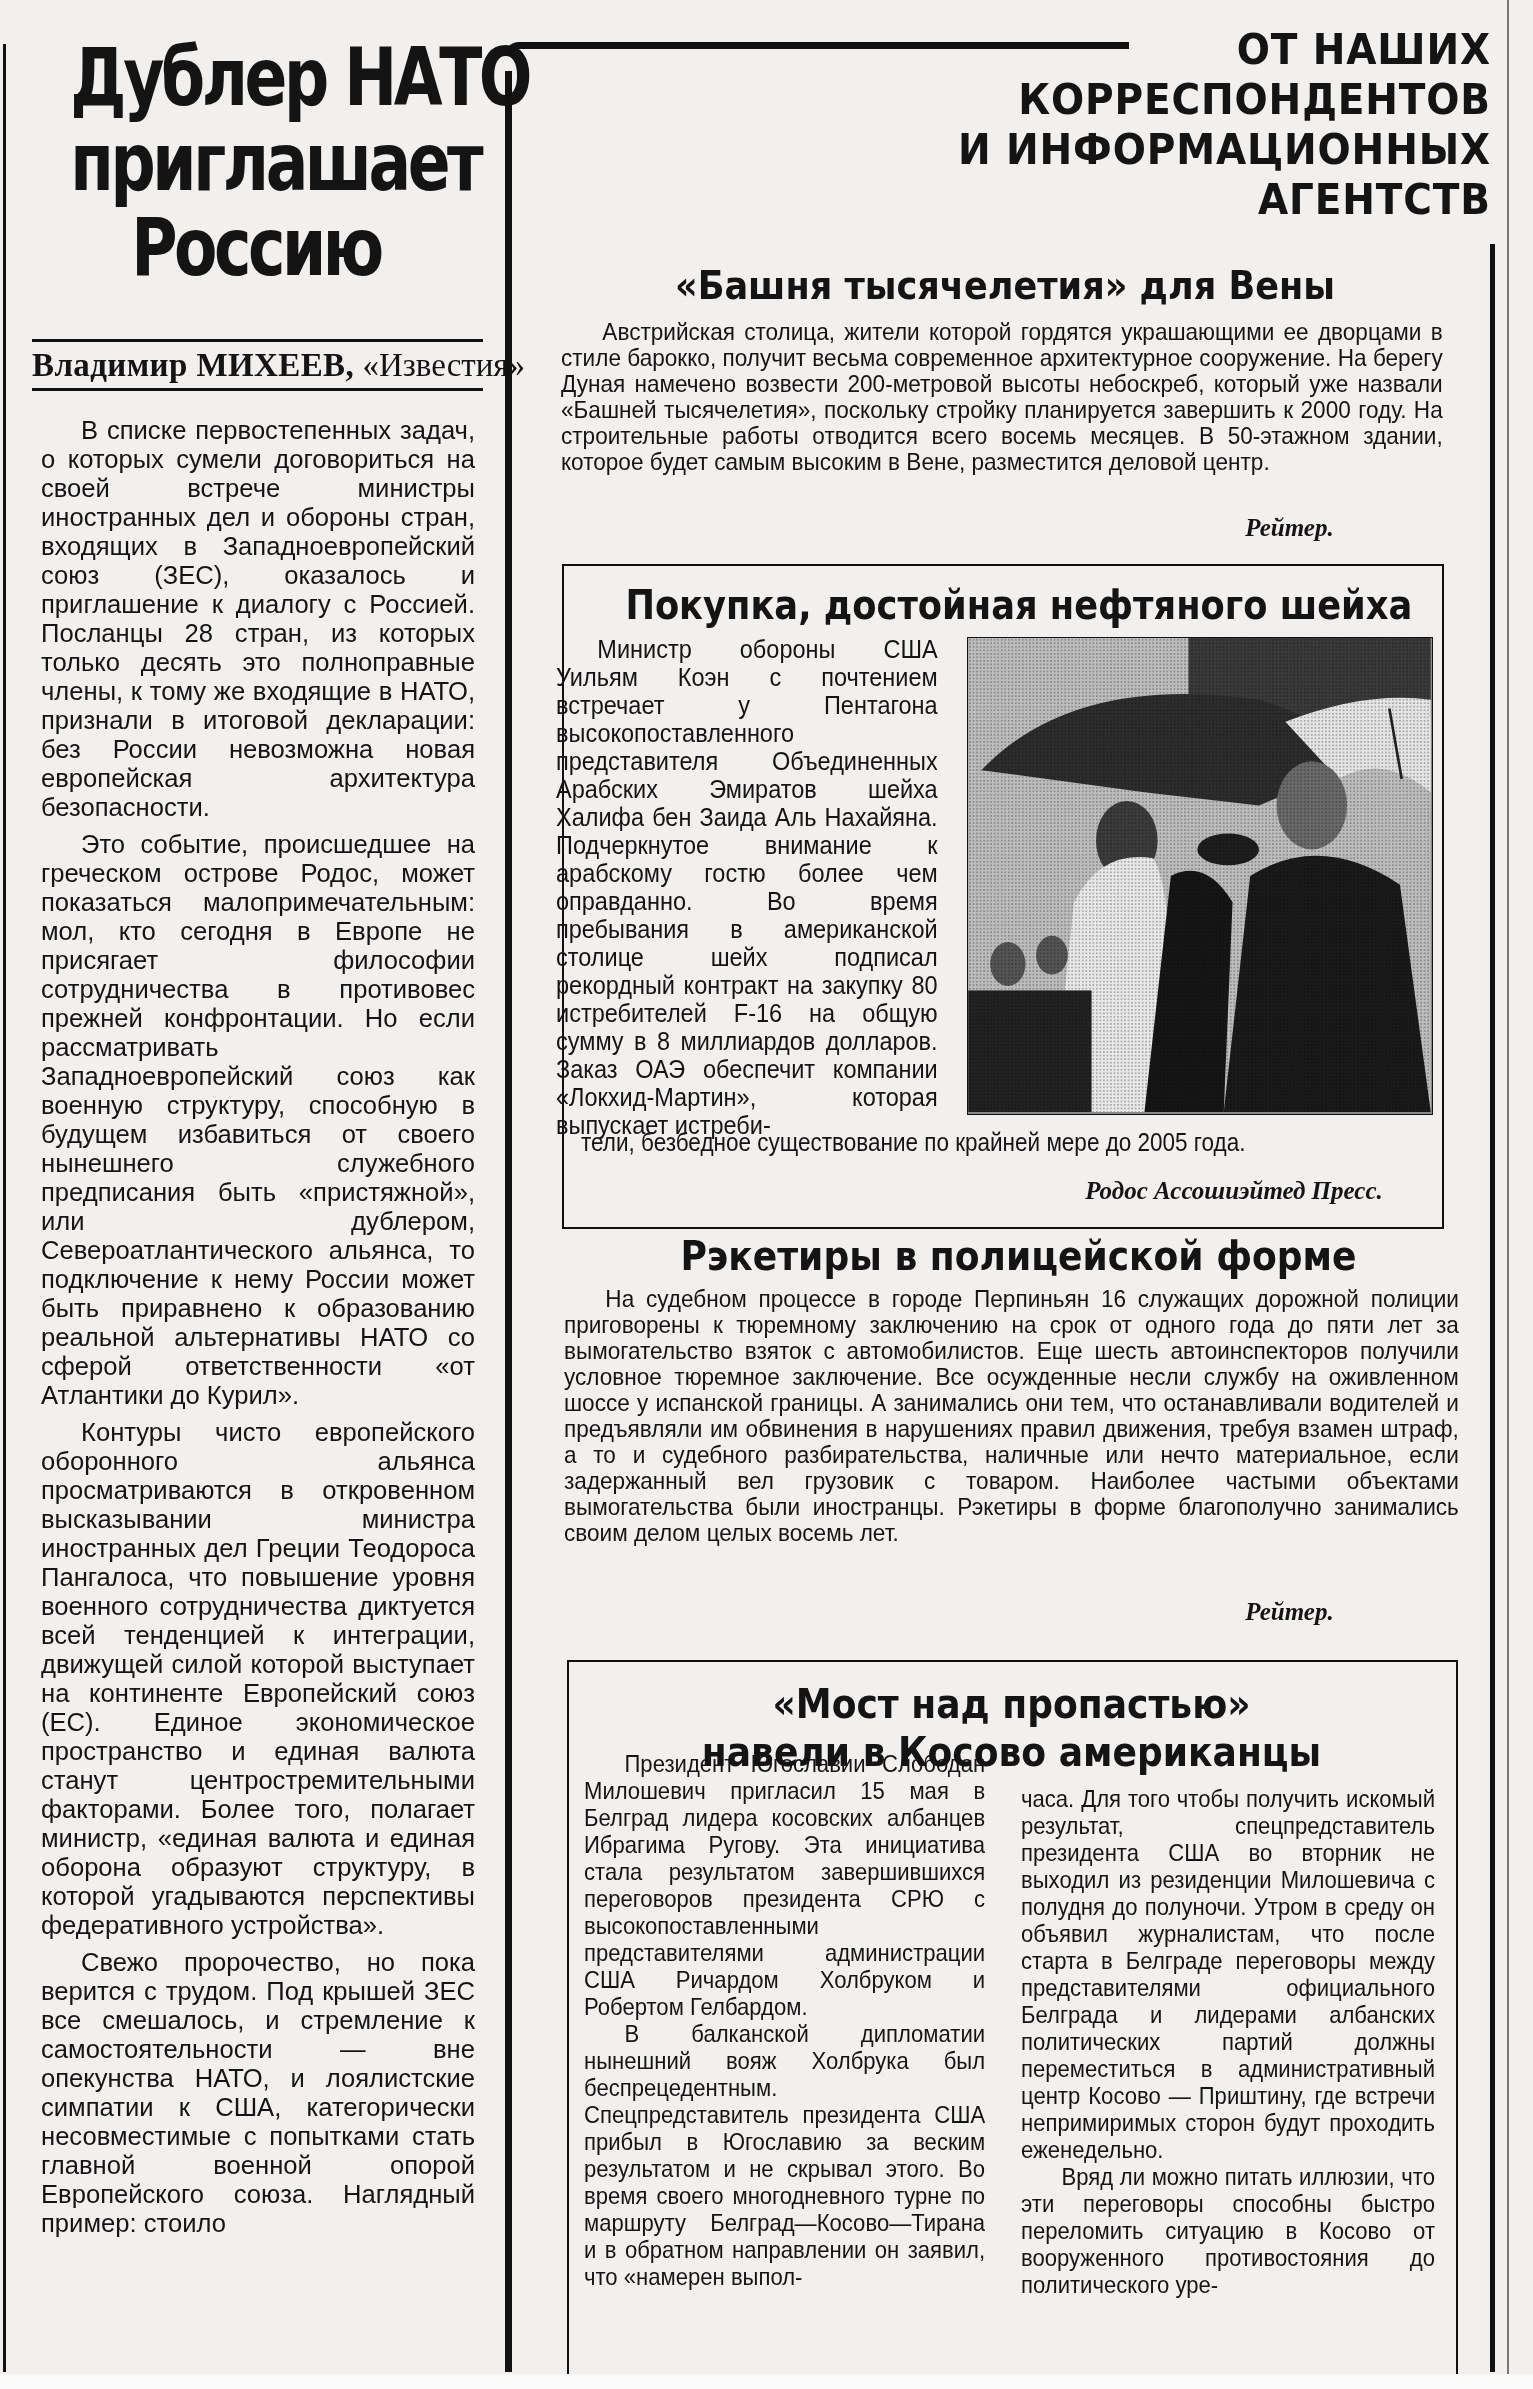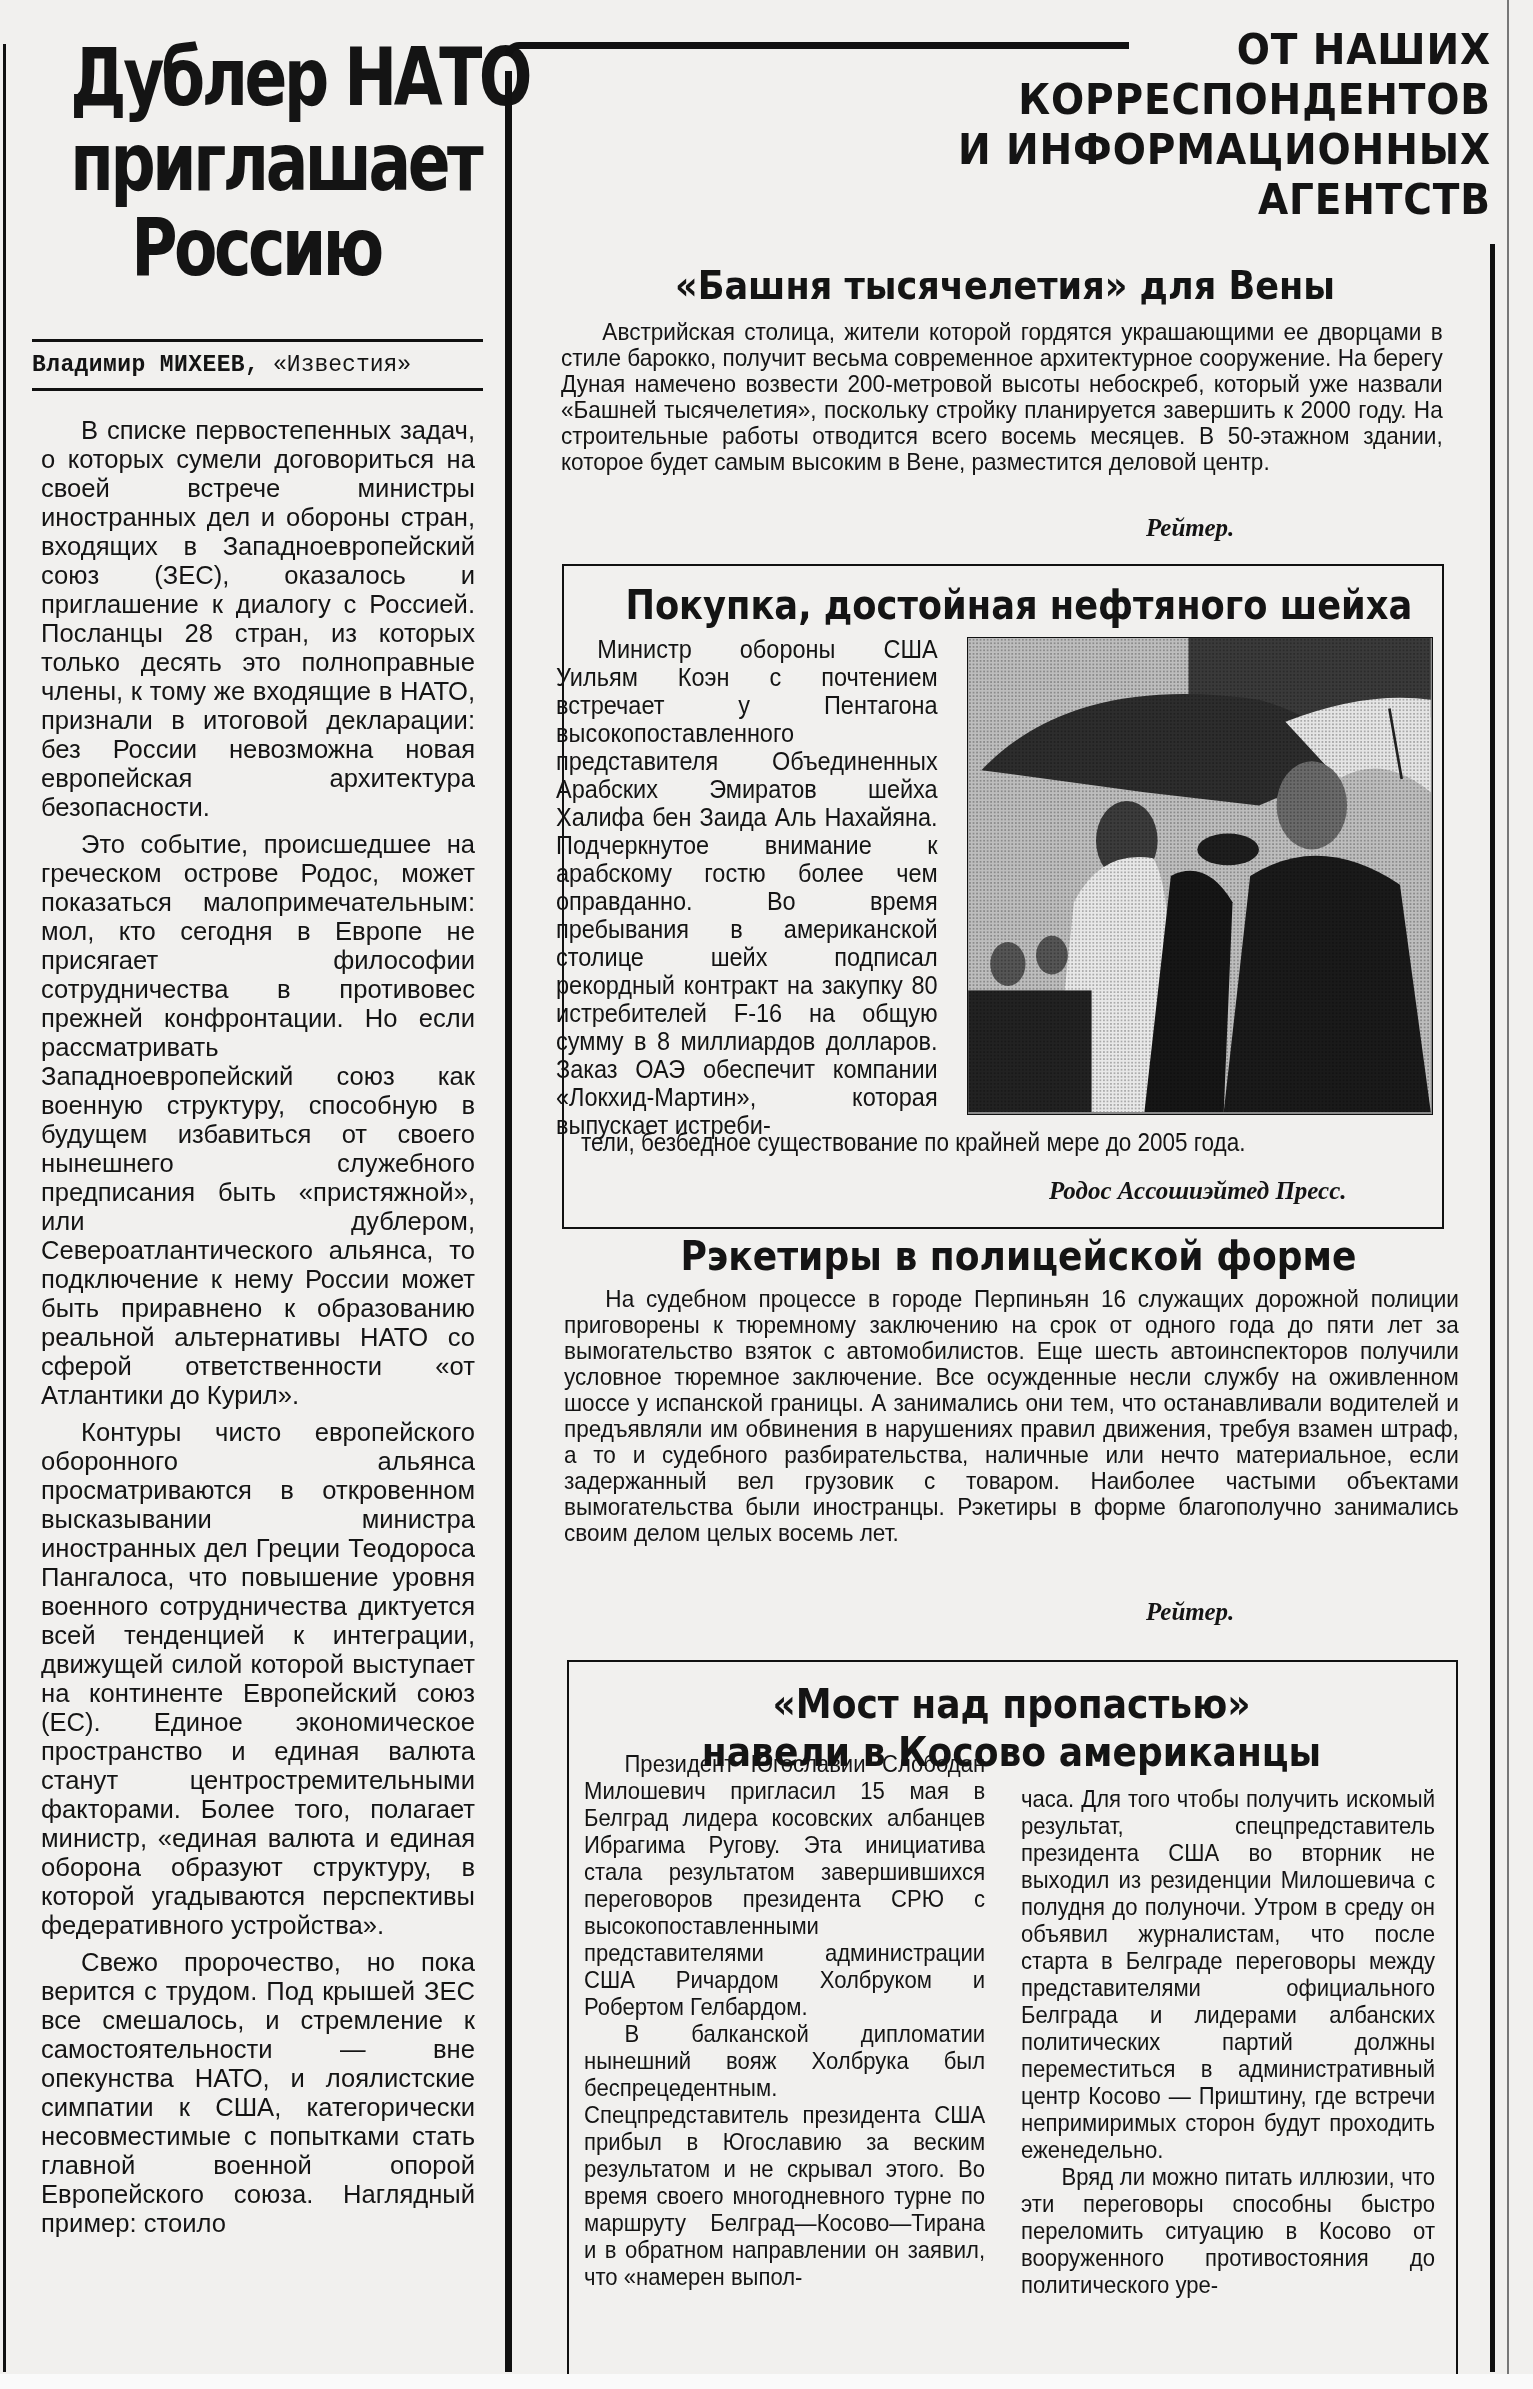--- a/index.html
+++ b/index.html
@@ -15,21 +15,21 @@
   #headline {
     left:17.6px; top:35px; width:476px; text-align:center;
     font-family:"DejaVu Sans", sans-serif; font-weight:bold;
     font-size:81px; line-height:85px; letter-spacing:-4.4px;
     transform:scaleX(0.78); transform-origin:center top;
   }
   #headline div { white-space:nowrap; }
   .hr-thick { background:#111; height:2.6px; }
   #byline {
     left:32px; top:348px; width:450px;
-    font-family:Liberation Mono, monospace; font-size:23px; line-height:35px;
+    font-family:Liberation Serif, serif; font-size:33px; line-height:35px;
     white-space:nowrap;
   }
   #byline .name { font-weight:bold; letter-spacing:0.4px; }
   .body-l {
     font-size:25.6px; line-height:29px; text-align:justify;
     text-align-last:left;
   }
   .body-l p { margin:8px; text-indent:40px; }
   #left-body { left:33px; top:408px; width:450px; }
 
@@ -53,21 +53,21 @@
     transform-origin:center top;
   }
   .narrow {
     font-family:"Liberation Sans", sans-serif;
     font-size:24px; line-height:26px; text-align:justify; text-align-last:left;
     transform-origin:left top;
   }
   .narrow p { margin:0; text-indent:44px; }
   .source {
     font-family:"Liberation Serif", serif; font-style:italic; font-weight:bold;
-    font-size:25px; text-align:left; white-space:nowrap;
+    font-size:25px; text-align:center; white-space:nowrap;
   }
 
   
   #vienna-title { left:564px; top:263px; width:882px; font-size:39px; line-height:46px; transform:scaleX(0.9); }
   #vienna-body { left:561px; top:319px; width:938px; transform:scaleX(0.94); }
   #vienna-src { left:1146px; top:514px; width:287px; }
 
   
   #sheikh-box { left:562px; top:564px; width:882px; height:665px; border:2.6px solid #111; box-sizing:border-box; }
   #sheikh-title { left:564px; top:582px; width:877px; font-size:41px; line-height:46px; transform:scaleX(0.86); }

